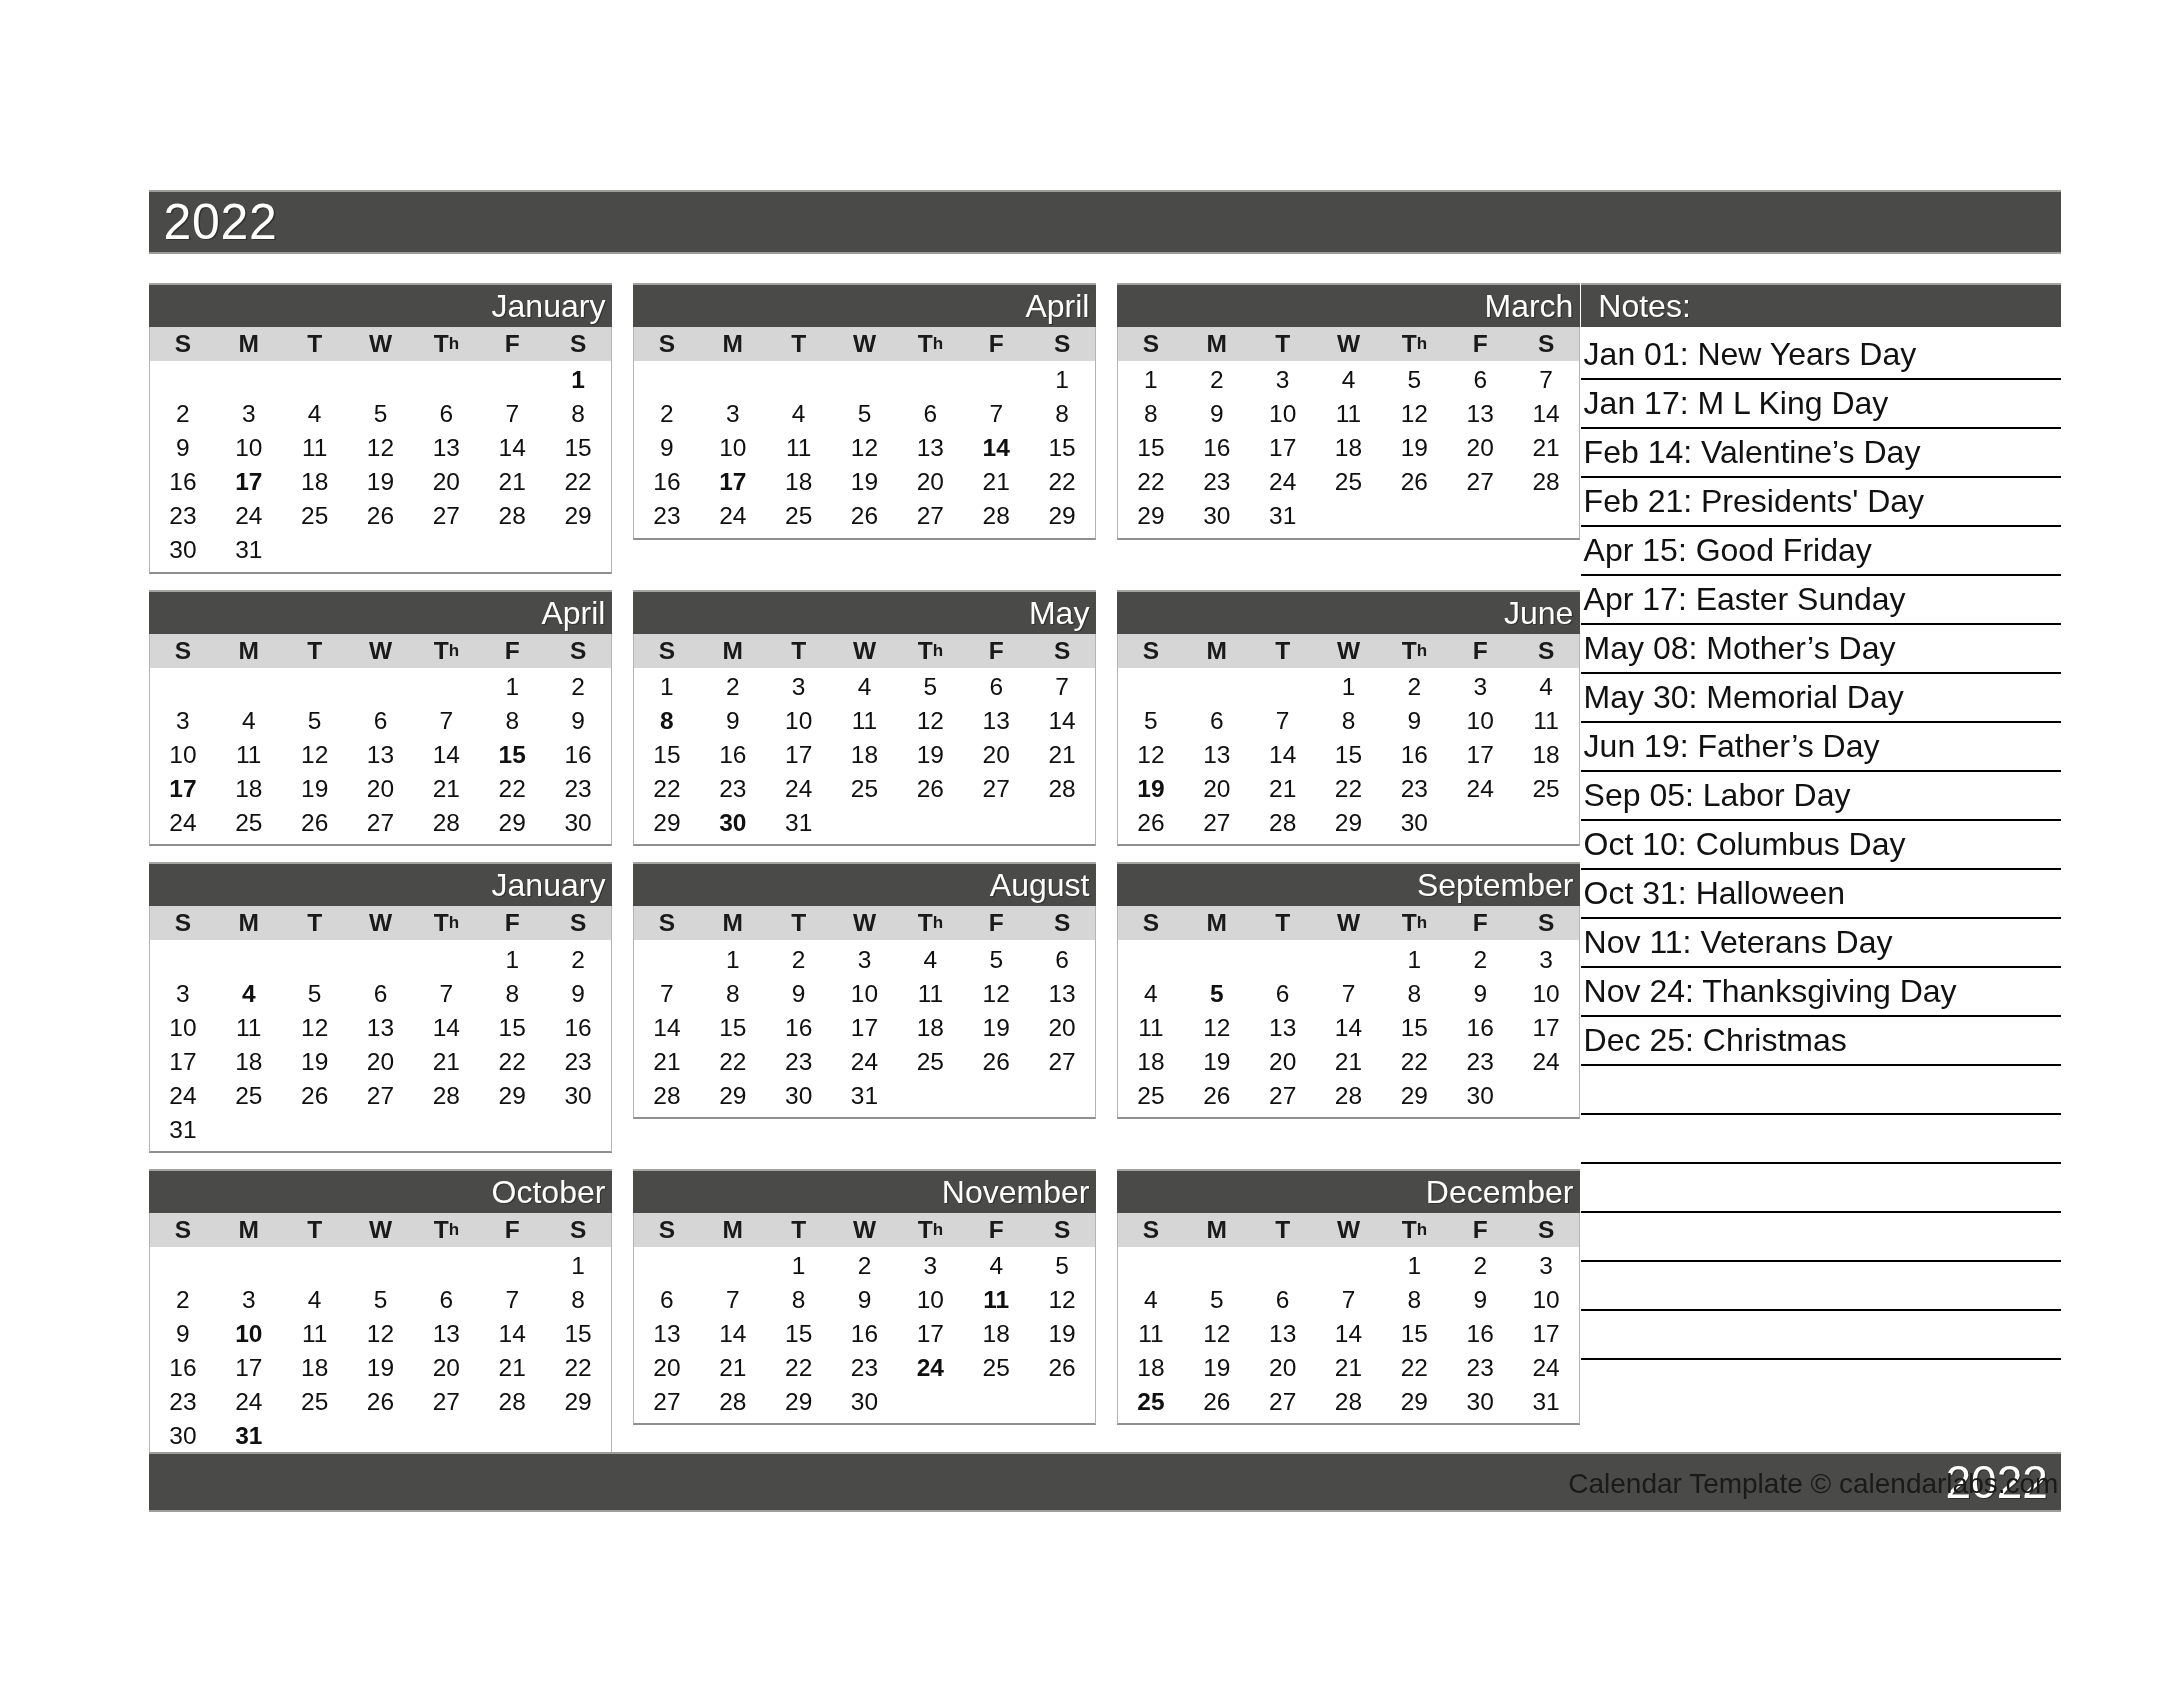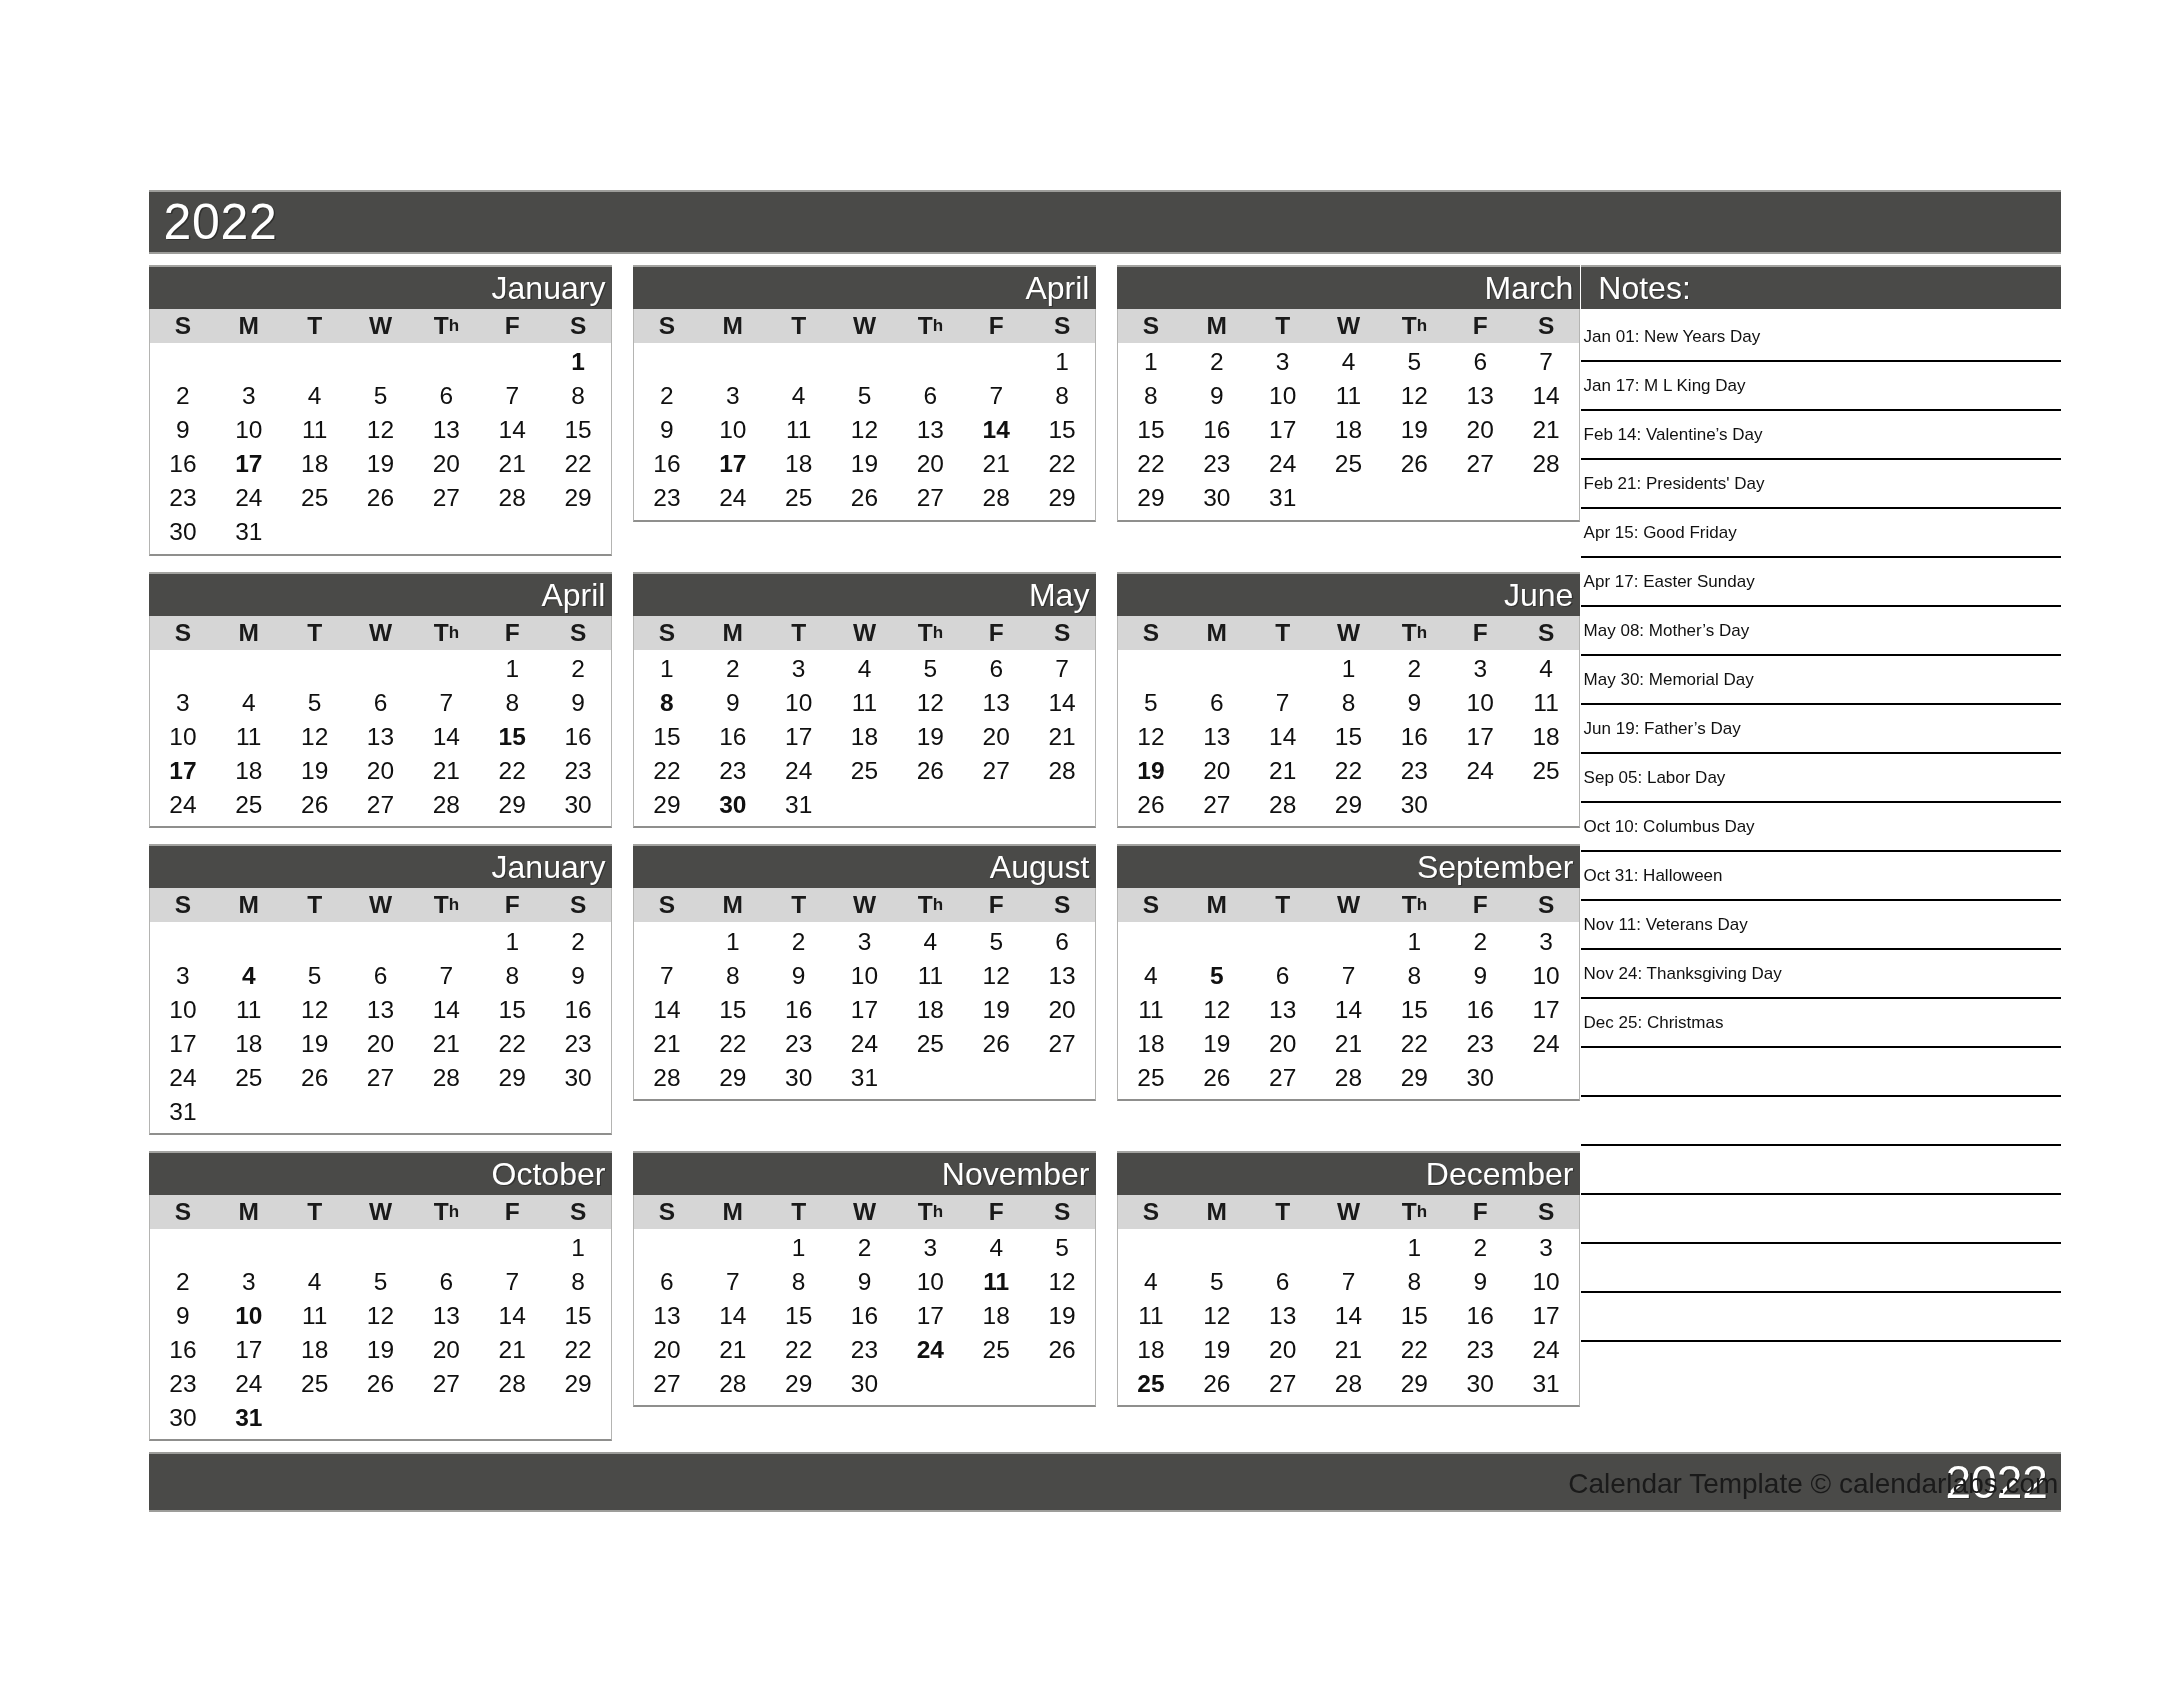--- a/index.html
+++ b/index.html
@@ -29,21 +29,21 @@
     font-size: 50px;
     font-weight: 400;
     letter-spacing: 0.7px;
     padding-left: 14.6px;
     text-shadow: 1.3px 1.3px 0 rgba(0,0,0,0.35);
   }
 
   
   .body-area {
     position: absolute;
-    left: 149px; top: 265px;
+    left: 149px; top: 283px;
     width: 1912px;
     display: flex;
     gap: 0;
   }
   .months-col { width: 1432px; }
   .month-row {
     display: flex;
     margin-bottom: 16px;
   }
   .month-card {
@@ -133,21 +133,21 @@
     margin-left: 12px;
   }
   .notes-list { margin-top: 4px; }
   .note-line {
     height: 49px;
     border-bottom: 2.6px solid #000000;
     display: flex;
     align-items: center;
   }
   .note-text {
-    font-size: 17px;
+    font-size: 32px;
     color: #111111;
     white-space: nowrap;
     padding-left: 2.6px;
   }
   .note-line.blank { height: 49px; }
 
   
   .footer-bar {
     position: absolute;
     left: 149px; top: 1452px;

